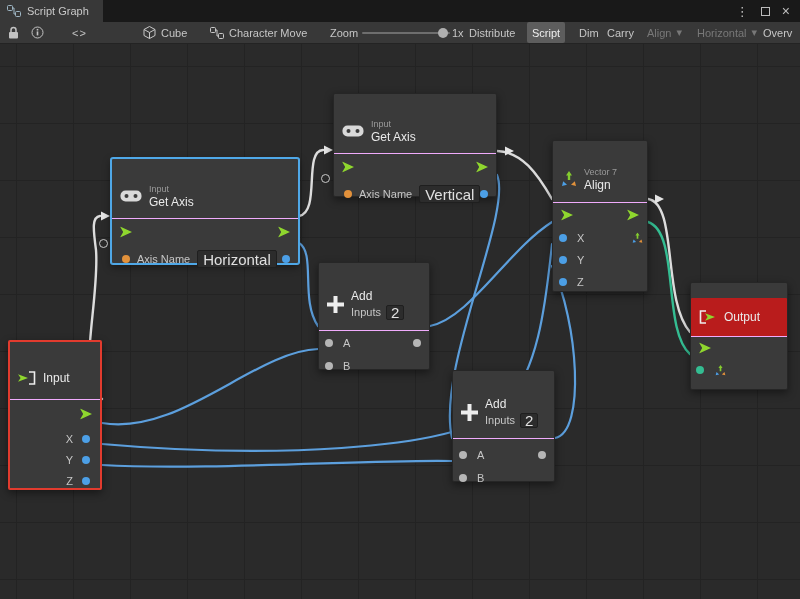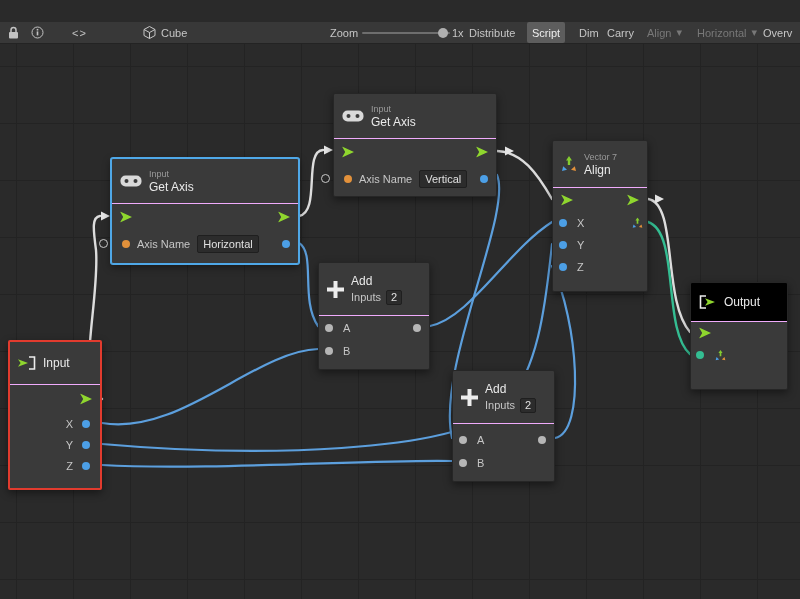--- a/index.html
+++ b/index.html
@@ -38,49 +38,66 @@
   .wf { stroke:#DCDCDC; stroke-width:2.4; fill:none; stroke-linecap:round; }
   .wb { stroke:#5C9FDD; stroke-width:2.2; fill:none; stroke-linecap:round; }
   .wt { stroke:#34BD92; stroke-width:2.4; fill:none; stroke-linecap:round; }
   .ah { fill:#E6E6E6; }
 
   
   .node { position:absolute; z-index:2; background:#3A3A3A; border:1px solid #262626; border-radius:2px;
           box-shadow:0 3px 9px rgba(0,0,0,.45); }
   .node.selected { border-color:#4FA8E8; box-shadow:0 0 0 1px #4FA8E8, 0 3px 9px rgba(0,0,0,.45); }
   .node.error { border:2px solid #E23B2E; }
-  .nh { display:flex; align-items:center; gap:7px; padding:0 8px; }
+  .nh { display:flex; align-items:center; gap:7px; padding:0 8px;margin-top:15px; }
   .titles { display:flex; flex-direction:column; justify-content:center; }
   .cat { font-size:9px; color:#9A9A9A; line-height:11px; }
   .tt { font-size:12px; color:#EAEAEA; line-height:14px; }
-  .out-h { background:#000000; border-radius:1px 1px 0 0; }
+  .out-h { background:#b91c1c; border-radius:1px 1px 0 0; }
   .nbody { border-top:1px solid #f0abfc; }
   .nrow { position:relative; display:flex; align-items:center; padding:0 10px; }
   .r21{height:21px} .r22{height:22px} .r23{height:23px} .r24{height:24px} .r26{height:26px} .r28{height:28px}
   .h38{height:38px} .h42{height:42px} .h44{height:44px} .h46{height:46px} .h52{height:52px}
   .dot { width:8px; height:8px; border-radius:50%; flex:none; }
   .blue{background:#4C9FE6} .orange{background:#E2913B} .gray{background:#B6B6B6} .teal{background:#34BD92}
   .edge-r { position:absolute; right:8px; top:50%; margin-top:-4px; }
   .edge-l { position:absolute; left:6px; top:50%; margin-top:-4px; }
   .arrow-l { position:absolute; left:8px; top:50%; transform:translateY(-50%); line-height:0; }
   .arrow-r { position:absolute; right:8px; top:50%; transform:translateY(-50%); line-height:0; }
   .plabel { font-size:11px; color:#C6C6C6; }
-  .field { background:#2C2C2C; border:1px solid #1F1F1F; border-radius:2px; color:#E0E0E0; font-size:11px;
+  .field { background:#2C2C2C; border:1px solid #1F1F1F; border-radius:2px; color:#E0E0E0; font-size:15px;
            padding:0 5px; height:18px; display:flex; align-items:center; }
   .fsm { height:15px; padding:0 4px; }
   .hollow { position:absolute; width:9px; height:9px; border:1.5px solid #C8C8C8; border-radius:50%; }
   .icon { line-height:0; flex:none; }
   .ml14 { margin-left:14px; }
   .right { justify-content:flex-end; }
 </style>
 </head>
 <body>
 
 <div class="stage">
 
+  <div class="tabbar">
+    <div class="tab">
+      <span class="icon">
+        <svg width="14" height="12" viewBox="0 0 14 12">
+            <rect x="0.5" y="0.5" width="5" height="5" rx="1" stroke="#9FB6C4" fill="none"></rect>
+            <rect x="8.5" y="6.5" width="5" height="5" rx="1" stroke="#9FB6C4" fill="none"></rect>
+            <path d="M5.5 3 H7 V9 H8.5" stroke="#9FB6C4" fill="none"></path>
+          </svg>
+      </span>
+      <span>Script Graph</span>
+    </div>
+    <div class="win-controls">
+      <span class="kebab">⋮</span>
+      <span class="maxbox"></span>
+      <span class="closex">×</span>
+    </div>
+  </div>
 
   <div class="toolbar">
     <span class="titem" style="left:8px">
       <svg width="11" height="13" viewBox="0 0 11 13">
           <rect x="1" y="6" width="9" height="6.5" rx="1" fill="#C2C2C2"></rect>
           <path d="M3 6 V4 a2.5 2.5 0 0 1 5 0 V6" stroke="#C2C2C2" fill="none" stroke-width="1.5"></path>
         </svg>
     </span>
     <span class="titem" style="left:31px">
       <svg width="13" height="13" viewBox="0 0 13 13">
@@ -91,20 +108,30 @@
     </span>
     <span class="titem codeicon" style="left:72px">&lt;&gt;</span>
     <span class="titem" style="left:143px">
       <span class="icon">
         <svg width="13" height="13" viewBox="0 0 13 13">
             <path d="M6.5 0.5 L12 3.5 V9.5 L6.5 12.5 L1 9.5 V3.5 Z" fill="none" stroke="#C8C8C8"></path>
             <path d="M1 3.5 L6.5 6.5 L12 3.5 M6.5 6.5 V12.5" stroke="#C8C8C8" fill="none"></path>
           </svg>
       </span>
       <span>Cube</span>
+    </span>
+    <span class="titem" style="left:210px">
+      <span class="icon">
+        <svg width="14" height="12" viewBox="0 0 14 12">
+            <rect x="0.5" y="0.5" width="5" height="5" rx="1" stroke="#C8C8C8" fill="none"></rect>
+            <rect x="8.5" y="6.5" width="5" height="5" rx="1" stroke="#C8C8C8" fill="none"></rect>
+            <path d="M5.5 3 H7 V9 H8.5" stroke="#C8C8C8" fill="none"></path>
+          </svg>
+      </span>
+      <span>Character Move</span>
     </span>
     <span class="titem" style="left:330px">Zoom</span>
     <span class="titem" style="left:362px">
       <span class="slider">
           <span class="knob"></span>
         </span>
     </span>
     <span class="titem" style="left:452px">1x</span>
     <span class="titem tbtn" style="left:464px">Distribute</span>
     <span class="titem tbtn active" style="left:527px">Script</span>

